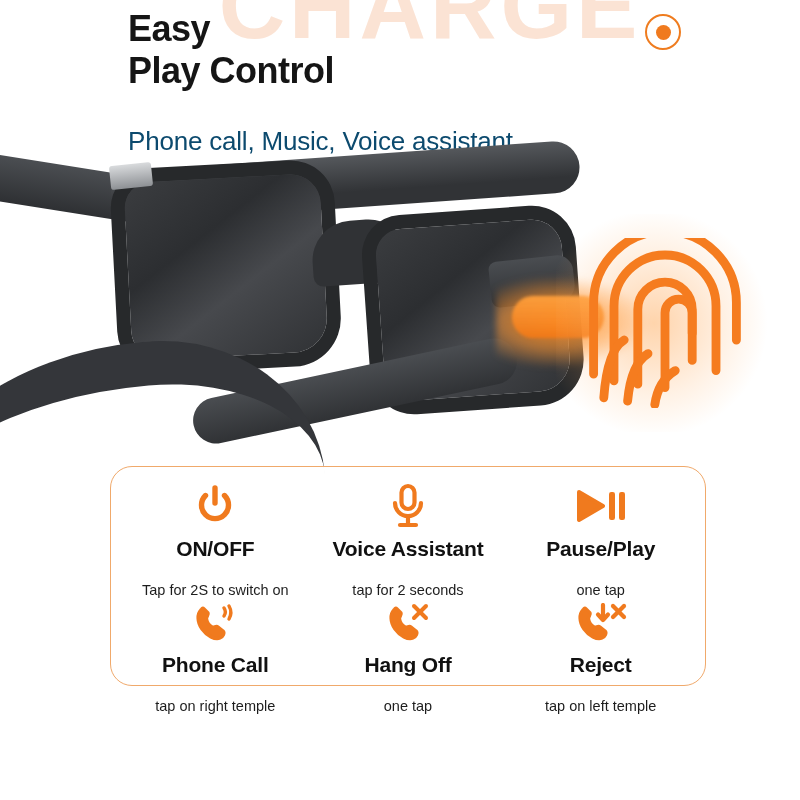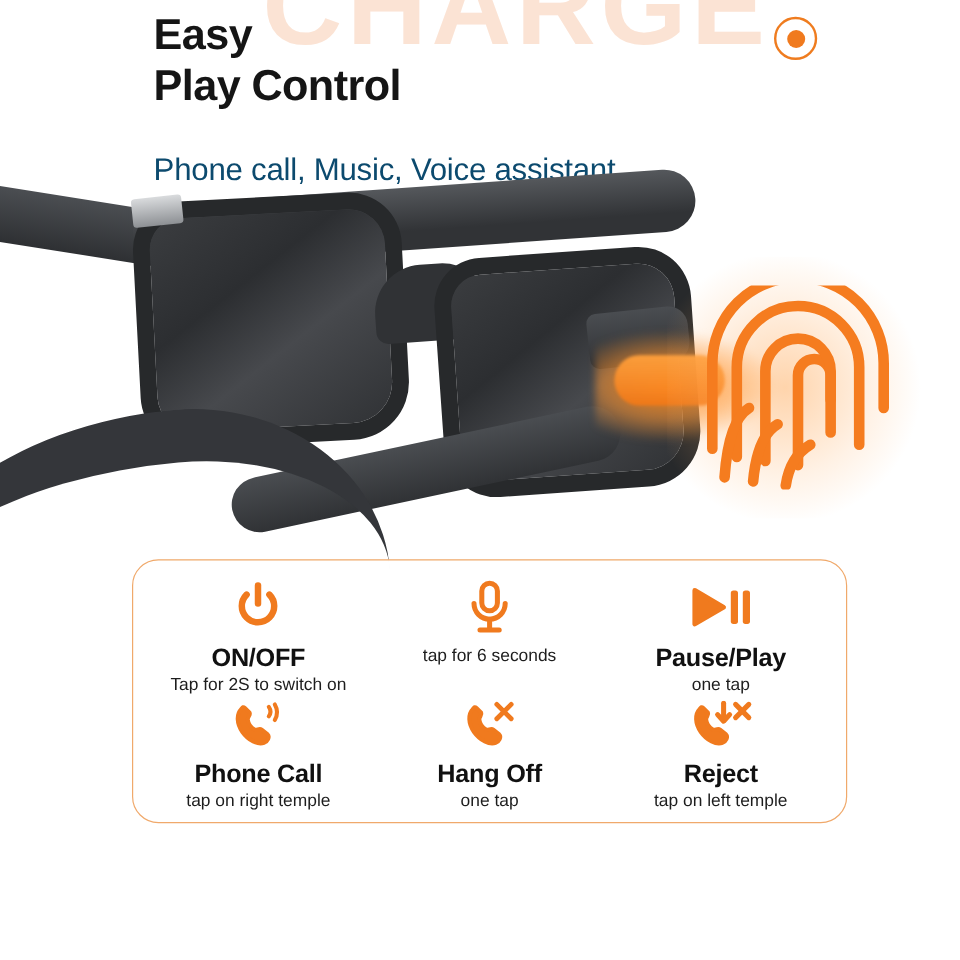--- a/index.html
+++ b/index.html
@@ -236,21 +236,21 @@
     font-weight: bold;
     color: #111111;
     letter-spacing: -0.2px;
     white-space: nowrap;
   }
   .cell .desc {
     font-size: 14.5px;
     font-weight: 400;
     color: #1d1d1d;
     line-height: 1.36;
-    margin-top: 1px;
+    margin-top: 20px;
     white-space: nowrap;
   }
   .row2 .ico { height: 46px; }
 </style>
 </head>
 <body>
 
 <div id="page">
 
   <div class="watermark">CHARGE</div>
@@ -309,21 +309,22 @@
 
       <div class="cell">
         <span class="ico">
           <svg width="38" height="46" viewBox="0 0 38 46" aria-hidden="true">
             <rect x="12.5" y="3" width="13" height="23" rx="6.5" fill="none" stroke="#f07a1e" stroke-width="4.2"></rect>
             <path d="M6 20 A13 13 0 0 0 32 20" fill="none" stroke="#f07a1e" stroke-width="4.2" stroke-linecap="round"></path>
             <line x1="19" y1="33" x2="19" y2="41" stroke="#f07a1e" stroke-width="4.2" stroke-linecap="round"></line>
             <line x1="11" y1="42" x2="27" y2="42" stroke="#f07a1e" stroke-width="4.2" stroke-linecap="round"></line>
           </svg>
         </span>
-        <div class="desc">tap for 6 seconds</div>
+        <div class="title">Voice Assistant</div>
+        <div class="desc">tap for 2 seconds</div>
       </div>
 
       <div class="cell">
         <span class="ico">
           <svg width="50" height="34" viewBox="0 0 50 34" aria-hidden="true">
             <path d="M3 3 L27 17 L3 31 Z" fill="#f07a1e" stroke="#f07a1e" stroke-width="4" stroke-linejoin="round"></path>
             <rect x="33" y="3" width="6" height="28" rx="2.2" fill="#f07a1e"></rect>
             <rect x="43" y="3" width="6" height="28" rx="2.2" fill="#f07a1e"></rect>
           </svg>
         </span>

